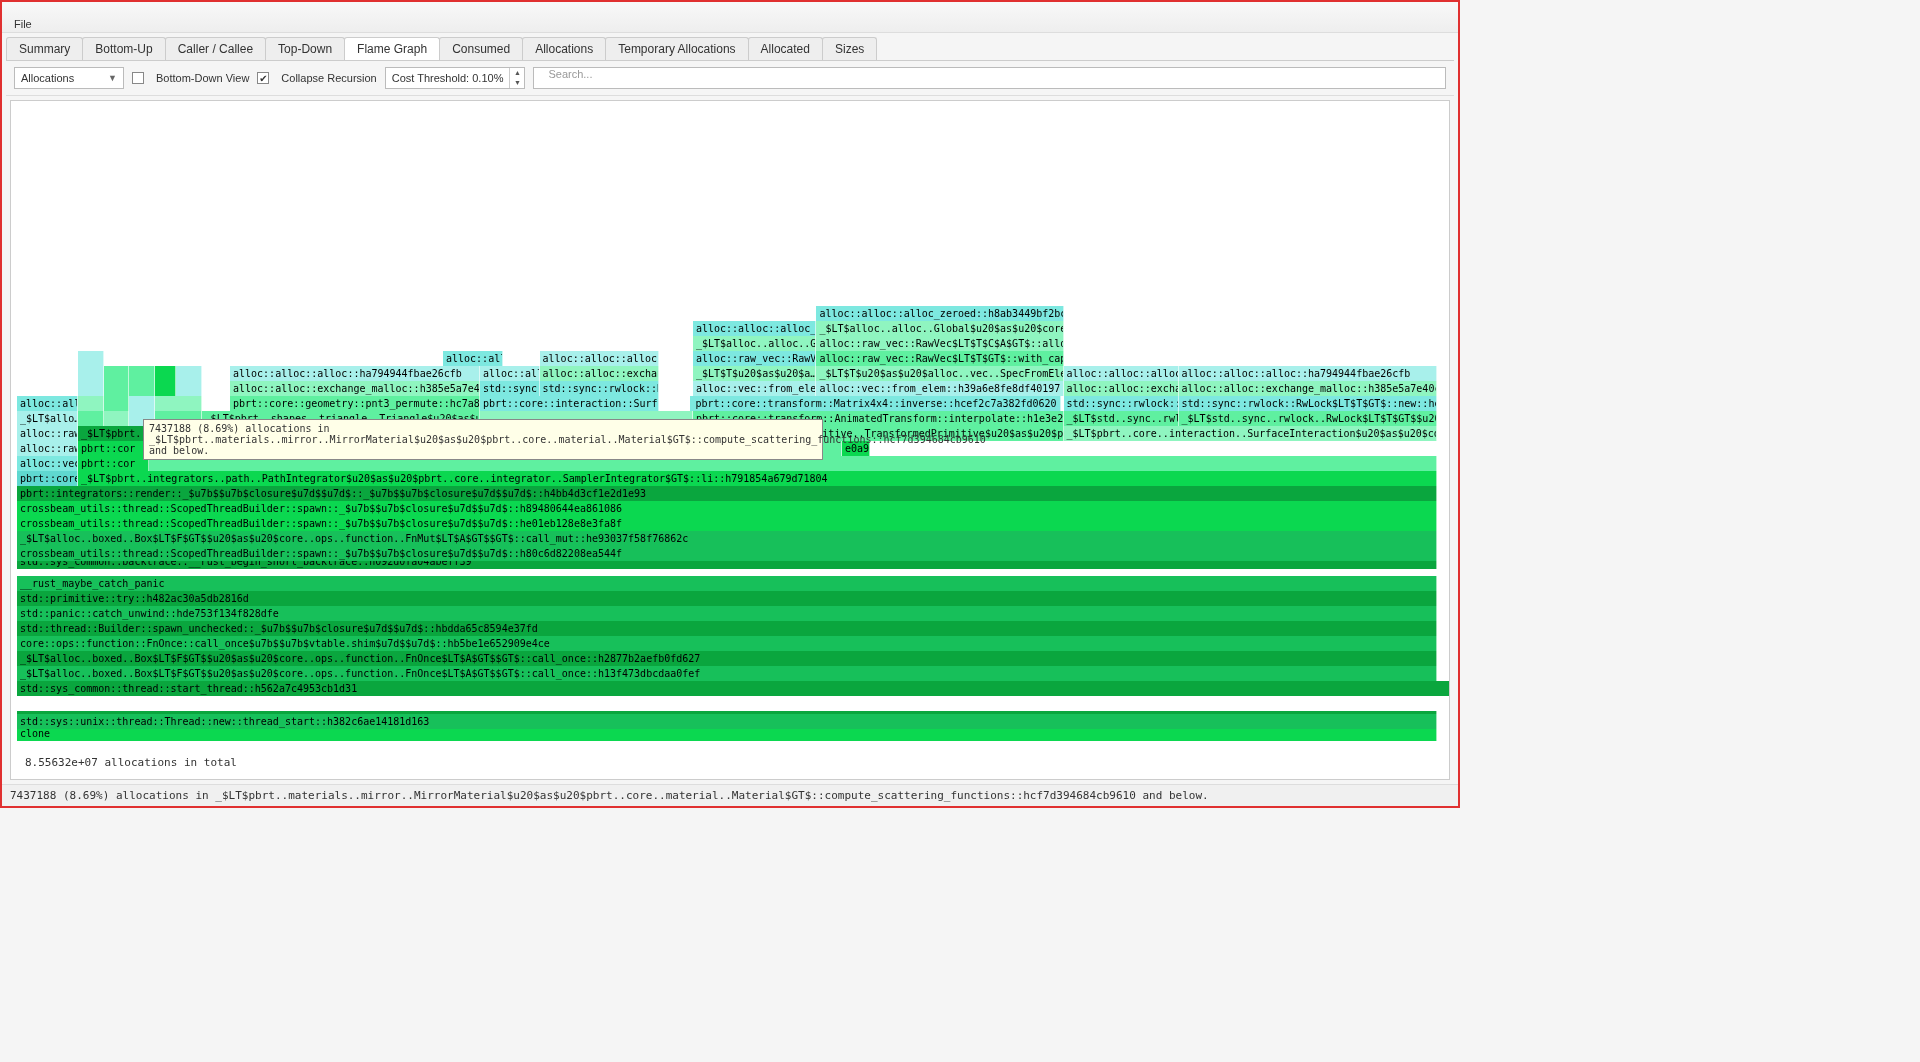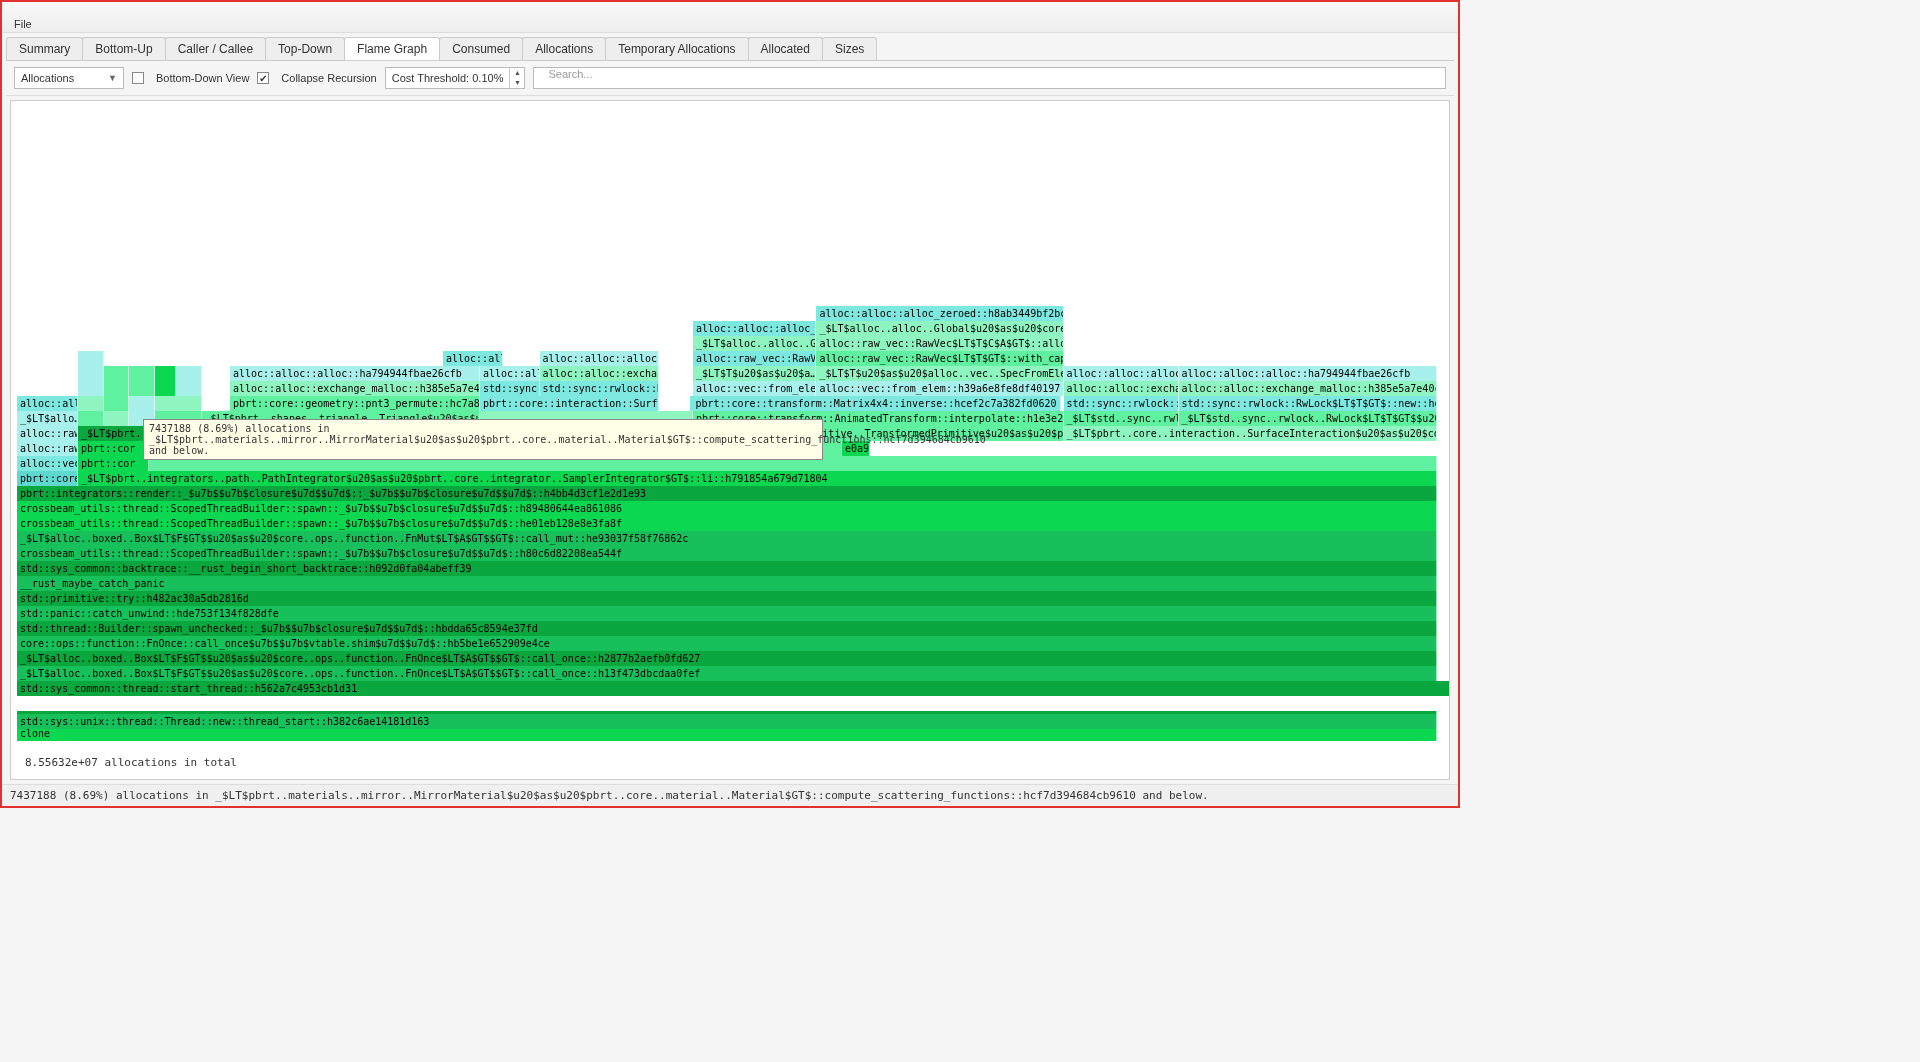--- a/index.html
+++ b/index.html
@@ -192,21 +192,21 @@
       </div>
       <div class="row" style="top: 300px;">
         <div class="cell g3" style="left: 0px; width: 1420px;">std::panic::catch_unwind::hde753f134f828dfe</div>
       </div>
       <div class="row" style="top: 285px;">
         <div class="cell g2" style="left: 0px; width: 1420px;">std::primitive::try::h482ac30a5db2816d</div>
       </div>
       <div class="row" style="top: 270px;">
         <div class="cell g3" style="left: 0px; width: 1420px;">__rust_maybe_catch_panic</div>
       </div>
-      <div class="row" style="top: 255px;">
+      <div class="row" style="top: 248px;">
         <div class="cell g2" style="left: 0px; width: 1420px;">std::sys_common::backtrace::__rust_begin_short_backtrace::h092d0fa04abeff39</div>
       </div>
       <div class="row" style="top: 240px;">
         <div class="cell g3" style="left: 0px; width: 1420px;">crossbeam_utils::thread::ScopedThreadBuilder::spawn::_$u7b$$u7b$closure$u7d$$u7d$::h80c6d82208ea544f</div>
       </div>
       <div class="row" style="top: 225px;">
         <div class="cell g3" style="left: 0px; width: 1420px;">_$LT$alloc..boxed..Box$LT$F$GT$$u20$as$u20$core..ops..function..FnMut$LT$A$GT$$GT$::call_mut::he93037f58f76862c</div>
       </div>
       <div class="row" style="top: 210px;">
         <div class="cell g1" style="left: 0px; width: 1420px;">crossbeam_utils::thread::ScopedThreadBuilder::spawn::_$u7b$$u7b$closure$u7d$$u7d$::he01eb128e8e3fa8f</div>

